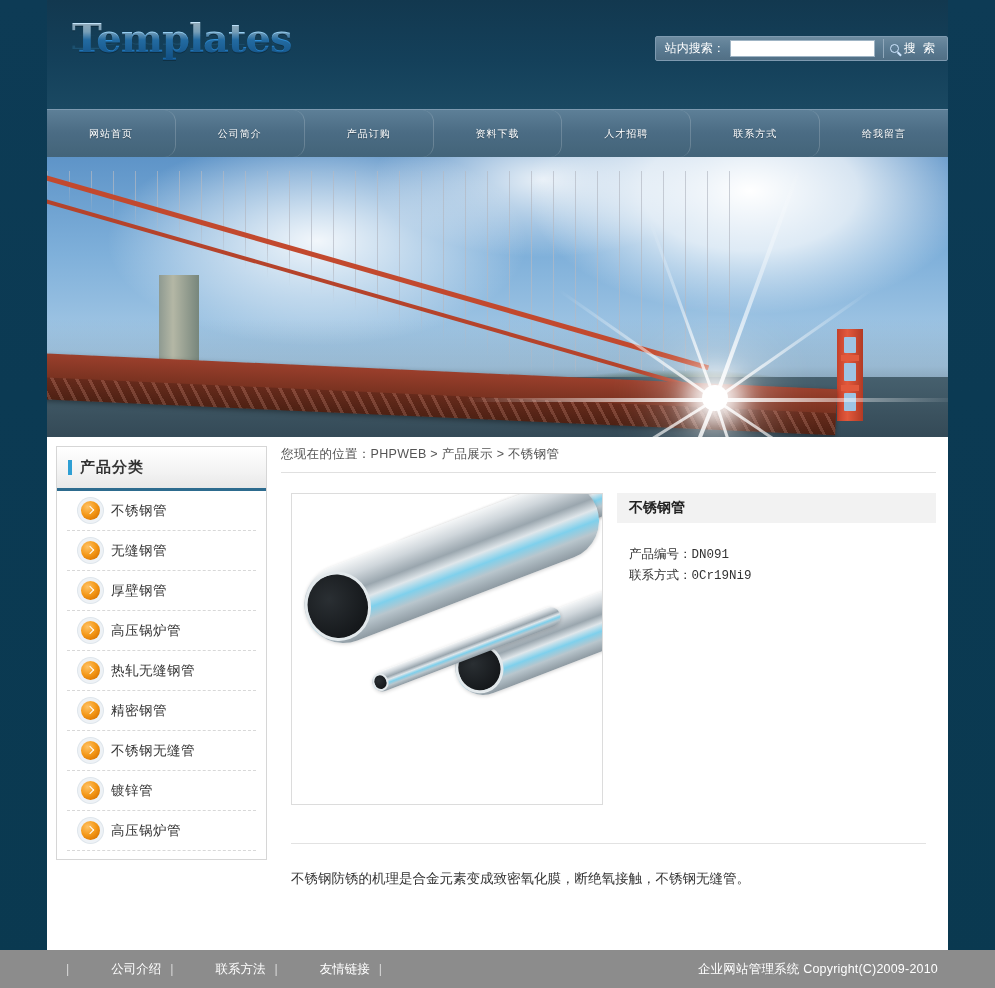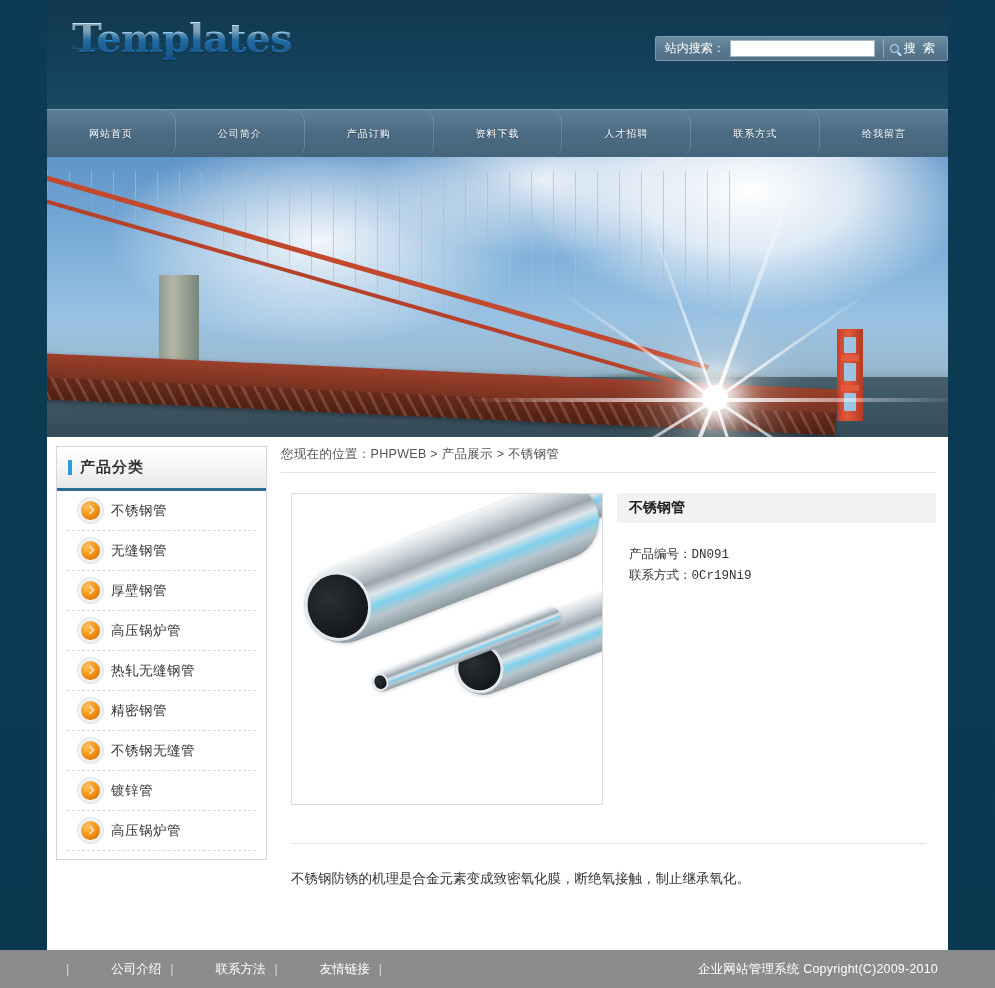--- a/index.html
+++ b/index.html
@@ -406,21 +406,21 @@
           <div class="prod-info">
             <div class="prod-title-bar">不锈钢管</div>
             <div class="prod-meta">
               <div>产品编号：DN091</div>
               <div>联系方式：0Cr19Ni9</div>
             </div>
           </div>
         </div>
 
         <div class="divider"></div>
-        <div class="prod-desc">不锈钢防锈的机理是合金元素变成致密氧化膜，断绝氧接触，制止继承氧化。</div>
+        <div class="prod-desc">不锈钢防锈的机理是合金元素变成致密氧化膜，断绝氧接触，不锈钢无缝管。</div>
       </div>
 
     </div>
   </div>
 
   <div class="footer">
     <div class="footer-inner">
       <div class="footer-links">
         <span class="sep">|</span>
         <a>公司介绍</a>

